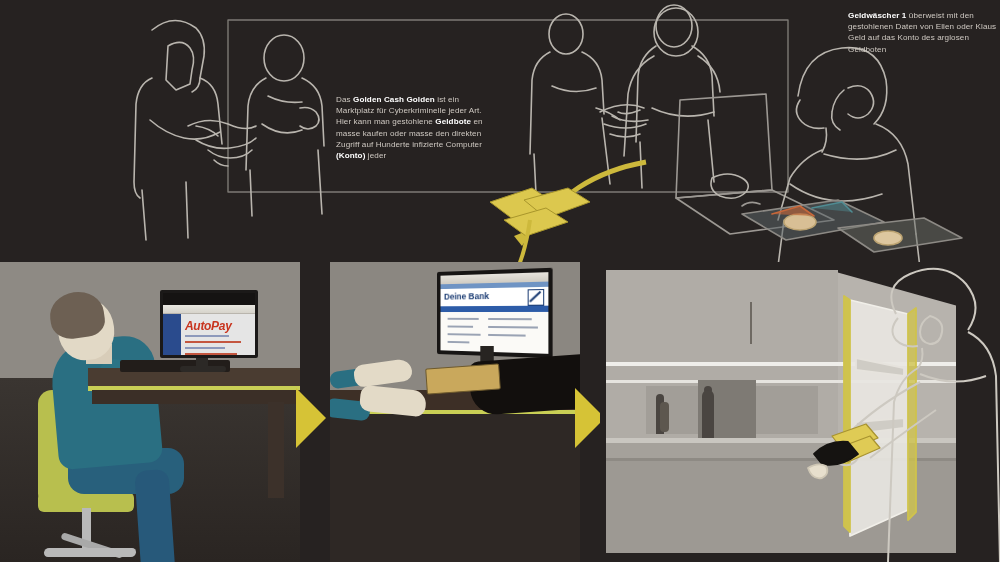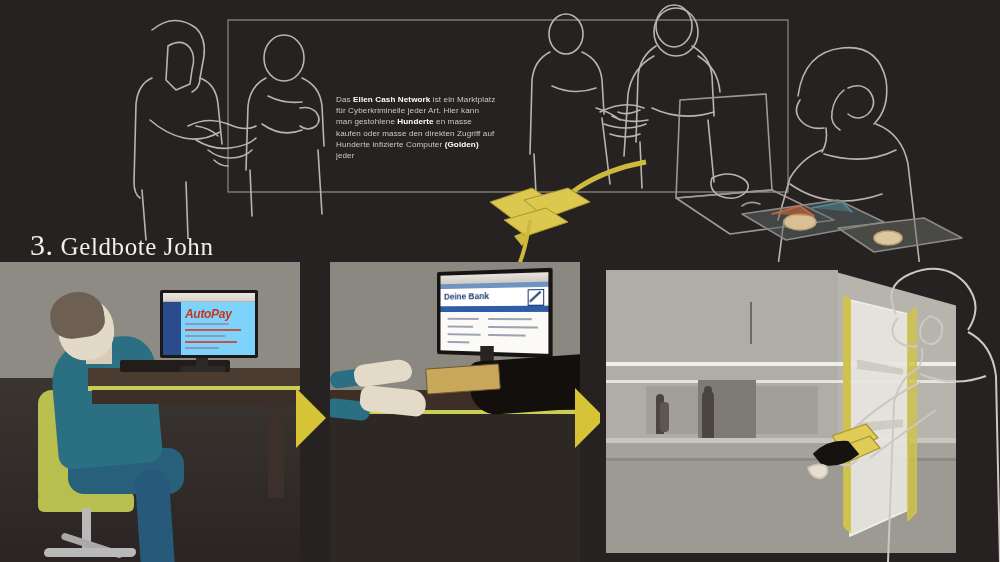--- a/index.html
+++ b/index.html
@@ -31,21 +31,21 @@
      background:linear-gradient(#3a3531,#2a2522);}
   #p1-desk{position:absolute;left:88px;top:106px;width:212px;height:18px;background:#4a3c31;}
   #p1-desk-edge{position:absolute;left:88px;top:124px;width:212px;height:5px;background:#c9cf55;}
   #p1-desk-front{position:absolute;left:92px;top:128px;width:208px;height:14px;background:#3b2f27;}
   #p1-deskleg{position:absolute;left:268px;top:140px;width:16px;height:96px;background:#3c312a;}
   #p1-kb{position:absolute;left:120px;top:98px;width:110px;height:12px;background:#221d1a;border-radius:2px;}
   #p1-mon-stand{position:absolute;left:196px;top:86px;width:12px;height:22px;background:#2c2926;}
   #p1-mon-base{position:absolute;left:180px;top:104px;width:46px;height:6px;background:#2c2926;border-radius:3px;}
   #p1-monitor{position:absolute;left:160px;top:28px;width:92px;height:62px;background:#151312;
      border:3px solid #1b1918;border-radius:2px;}
-  .screen{position:absolute;inset:0;background:#7dd3fc;overflow:hidden;}
+  .screen{position:absolute;inset:0;background:#e5e5e5;overflow:hidden;margin-top:12px;}
   .scr-top{height:8px;background:linear-gradient(#e9e7e1,#d6d3cb);border-bottom:1px solid #b9b5ad;}
   .scr-side{position:absolute;left:0;top:9px;width:18px;bottom:0;background:#2a4b8d;}
   .autopay{position:absolute;left:22px;top:14px;color:#c8341e;font-weight:bold;font-style:italic;
      font-size:12px;letter-spacing:-.3px;}
   .scr-l{position:absolute;height:2px;background:#8d99bb;}
   .scr-r{position:absolute;height:2px;background:#c4563f;}
   
   #john{position:absolute;left:10px;top:18px;width:180px;height:282px;}
   .jpart{position:absolute;}
   #j-chairback{left:28px;top:110px;width:52px;height:110px;background:#b8bf4e;border-radius:14px 14px 6px 6px;}
@@ -239,24 +239,20 @@
         <path d="M20 52 l42 -14 24 16 -42 16 z"></path>
         <path d="M54 50 l44 -12 22 14 -44 16 z"></path>
         <path d="M34 70 l42 -12 22 14 -42 14 z"></path>
       </g>
       <path d="M60 70 C56 98 50 116 42 132" stroke="#cdb93c" stroke-width="4" fill="none"></path>
       <path d="M24 126 l28 -10 10 16 -28 10 z" fill="#dcc84e" stroke="#a8962c"></path>
       <path d="M42 132 L30 146 L24 136 Z" fill="#cdb93c"></path>
     </svg>
   </div>
 
-  <div class="abs" id="section-title">
-    <span class="num">3.</span>
-    <span>Geldbote John</span>
-  </div>
 
   <div class="panel" id="panel-john">
     <div id="p1-wall"></div>
     <div id="p1-floor"></div>
 
     <div id="john">
       <div class="jpart" id="j-chairback"></div>
       <div class="jpart" id="j-chairseat"></div>
       <div class="jpart" id="j-chairpost"></div>
       <div class="jpart" id="j-chairstar2"></div>
@@ -389,22 +385,26 @@
 
         <path d="M214 192 q14 -14 34 -12 l10 12 q-18 14 -36 10z" fill="#151311" stroke="#151311"></path>
         <path d="M208 206 q10 -6 18 -2 q4 8 -4 12 q-10 2 -14 -10z" fill="#e7dfcd" stroke="#cfc7b5"></path>
       </svg>
     </div>
 
   </div>
 
   <div class="abs cap" id="cap-gcn">
     <span>Das</span>
-    <b>Ellen Cash Network</b>
+    <b>Golden Cash Golden</b>
     <span>ist ein Marktplatz für Cyberkriminelle jeder Art. Hier kann man gestohlene</span>
-    <b>Hunderte</b>
+    <b>Geldbote</b>
     <span>en masse kaufen oder masse den direkten Zugriff auf Hunderte infizierte Computer</span>
-    <b>(Golden)</b>
+    <b>(Konto)</b>
     <span>jeder</span>
   </div>
 
+  <div class="abs cap" id="cap-gw1">
+    <b>Geldwäscher 1</b>
+    <span>überweist mit den gestohlenen Daten von Ellen oder Klaus Geld auf das Konto des arglosen Geldboten</span>
+  </div>
 
 </div>
 
 </body></html>

